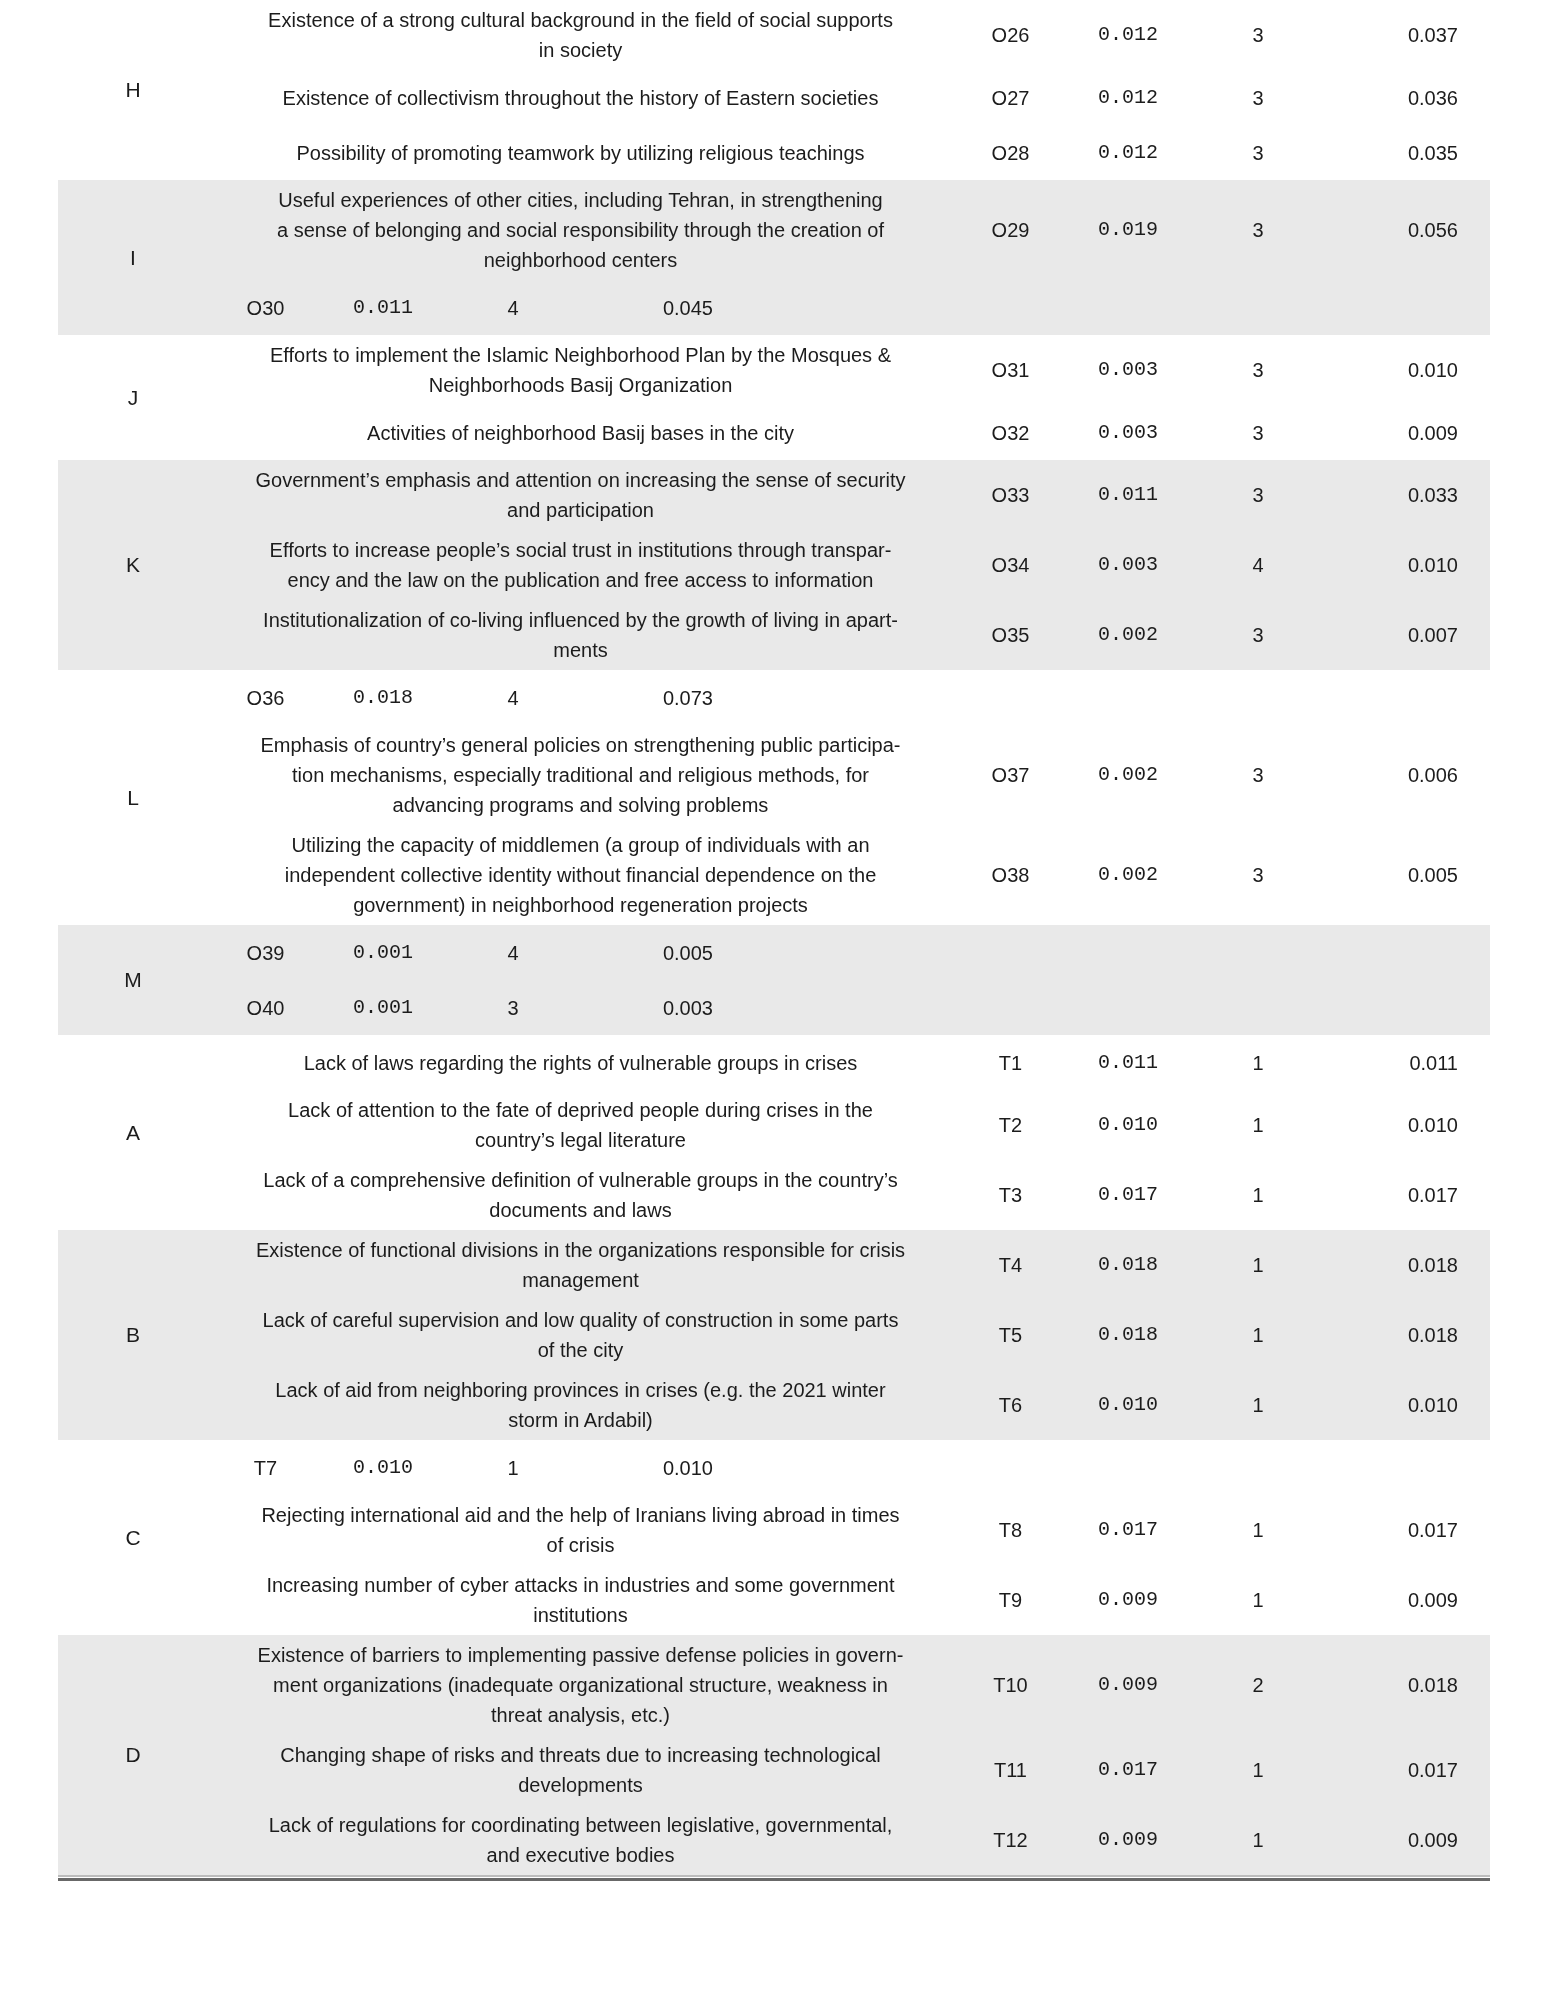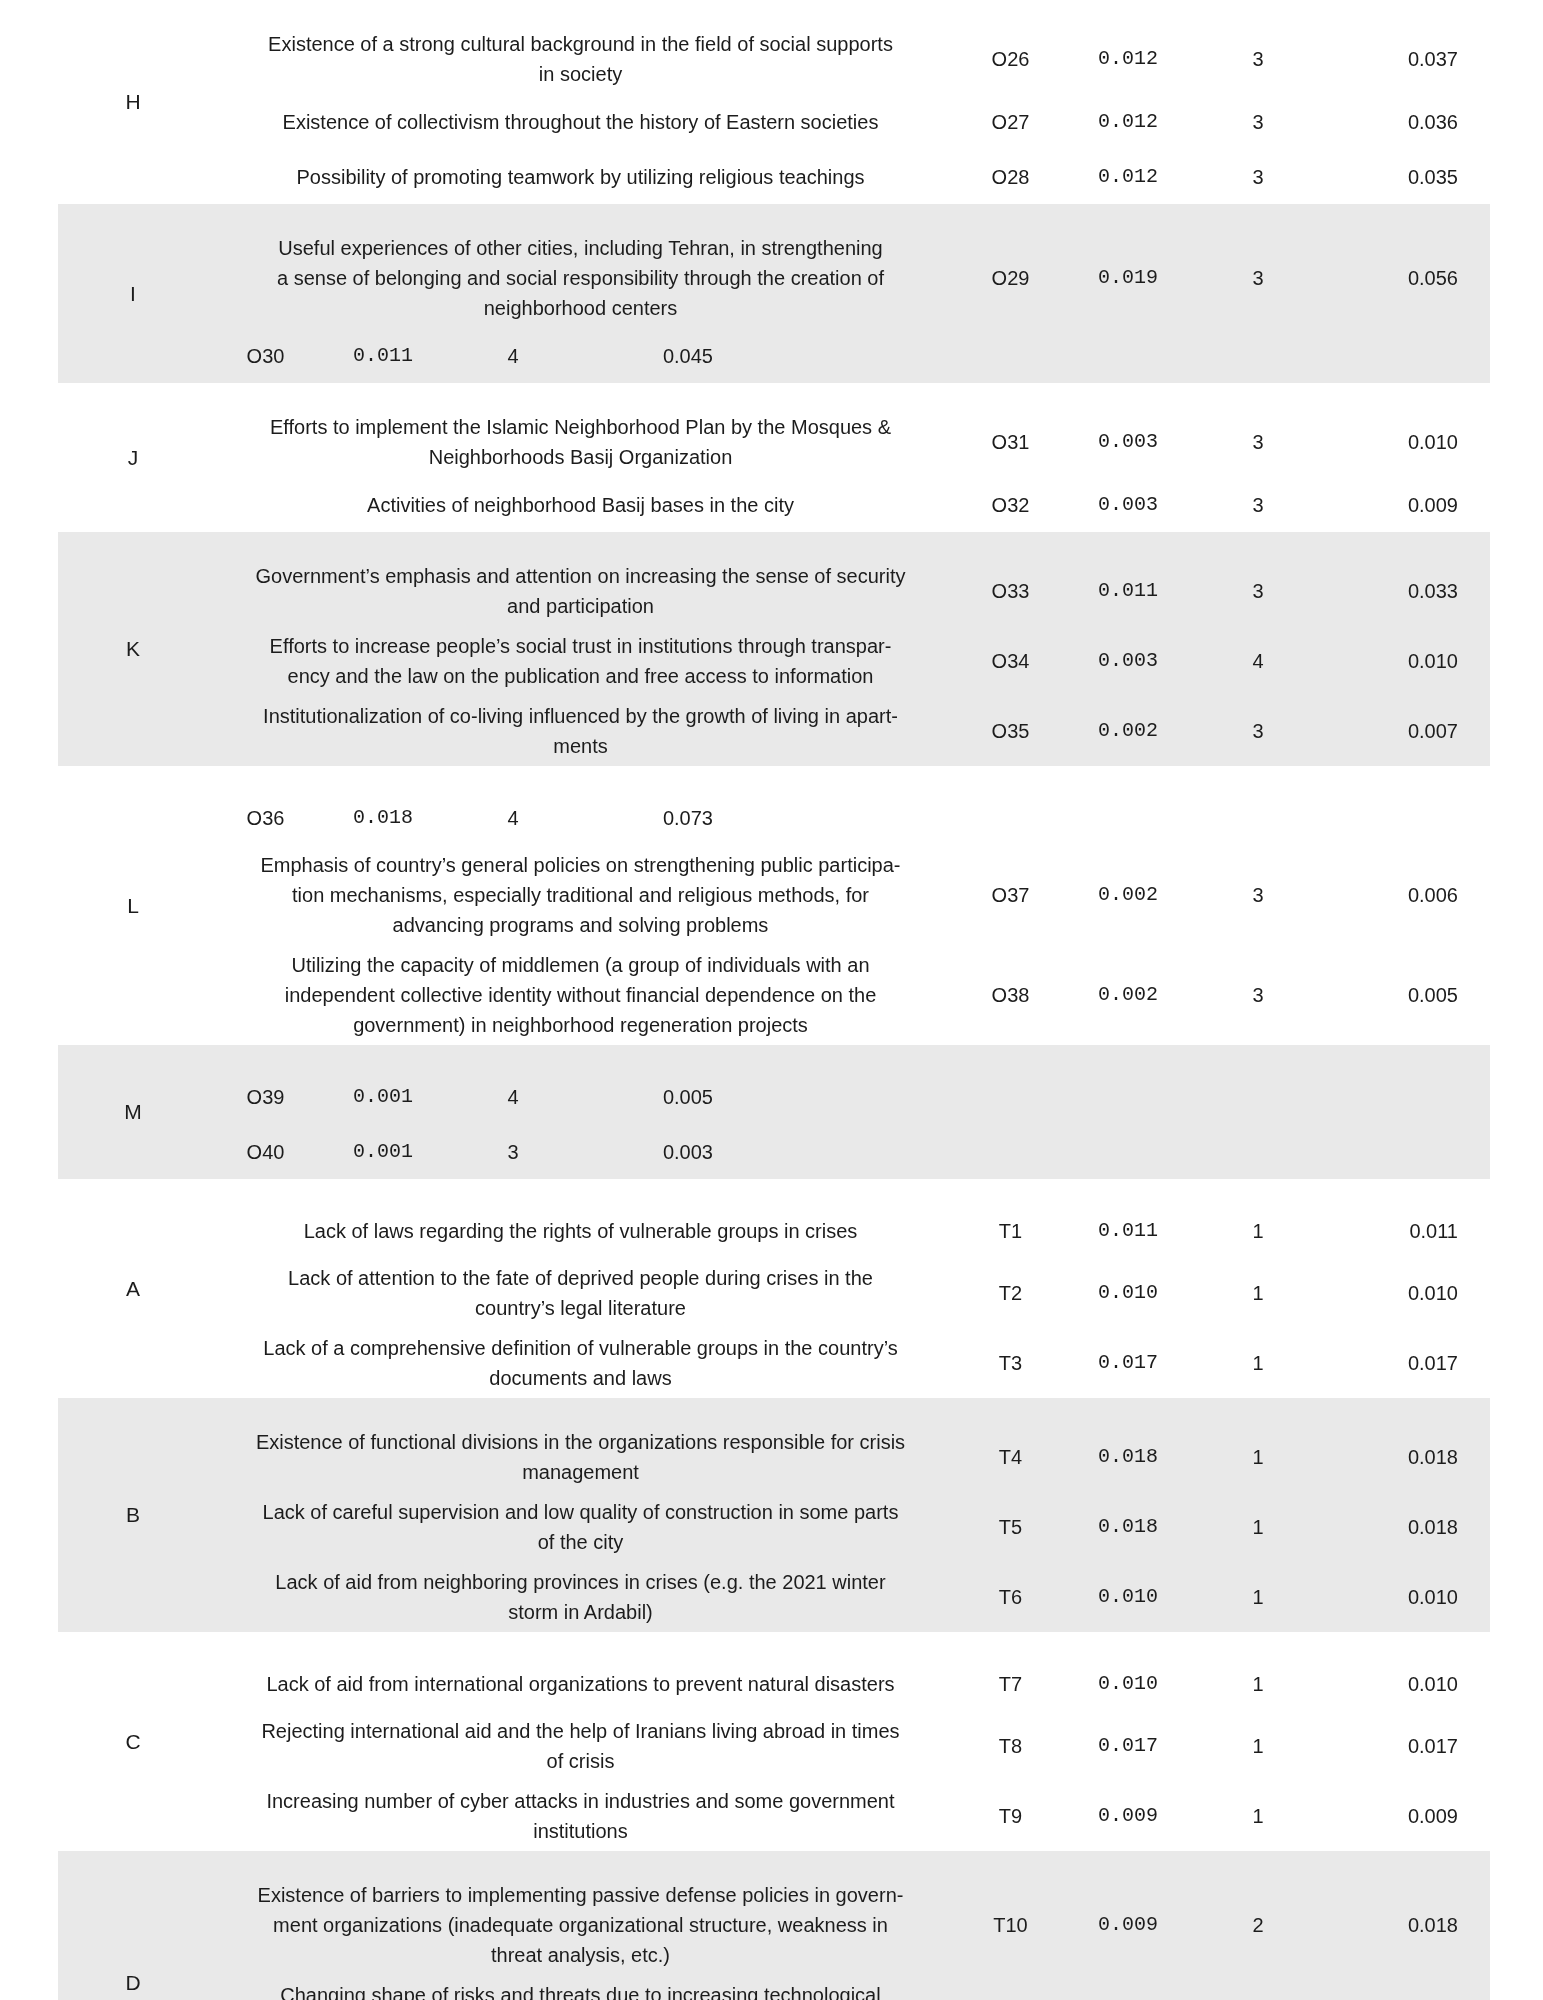--- a/index.html
+++ b/index.html
@@ -17,21 +17,21 @@
     left:58px; top:0;
     width:1432px;
   }
   .group{display:flex;}
   .group.shaded{background:var(--shade,#e9e9e9);}
   .group-label{
     flex:0 0 150px;
     display:flex;align-items:center;justify-content:center;
     font-size:21px;
   }
-  .grows{flex:1 1 auto;display:flex;flex-direction:column;margin-top:24px;}
+  .grows{flex:1 1 auto;display:flex;flex-direction:column;}
   .row{display:flex;align-items:center;min-height:55px;}
   .cell{
     box-sizing:border-box;
     font-size:20px;line-height:30px;
     text-align:center;
   }
   .c-desc{flex:0 0 745px;white-space:pre-line;padding:5px 6px;}
   .c-code{flex:0 0 115px;}
   .c-weight{flex:0 0 120px;font-family:Liberation Mono, monospace;}
   .c-rating{flex:0 0 140px;}
@@ -242,21 +242,20 @@
             <div class="cell c-weight">0.010</div>
             <div class="cell c-rating">1</div>
             <div class="cell c-score">0.010</div>
           </div>
         </div>
       </div>
       <div class="group">
         <div class="group-label">C</div>
         <div class="grows">
           <div class="row">
-            <div class="cell c-desc">Lack of aid from international organizations to prevent natural disasters</div>
             <div class="cell c-code">T7</div>
             <div class="cell c-weight">0.010</div>
             <div class="cell c-rating">1</div>
             <div class="cell c-score">0.010</div>
           </div>
           <div class="row">
             <div class="cell c-desc">Rejecting international aid and the help of Iranians living abroad in times
 of crisis</div>
             <div class="cell c-code">T8</div>
             <div class="cell c-weight">0.017</div>

